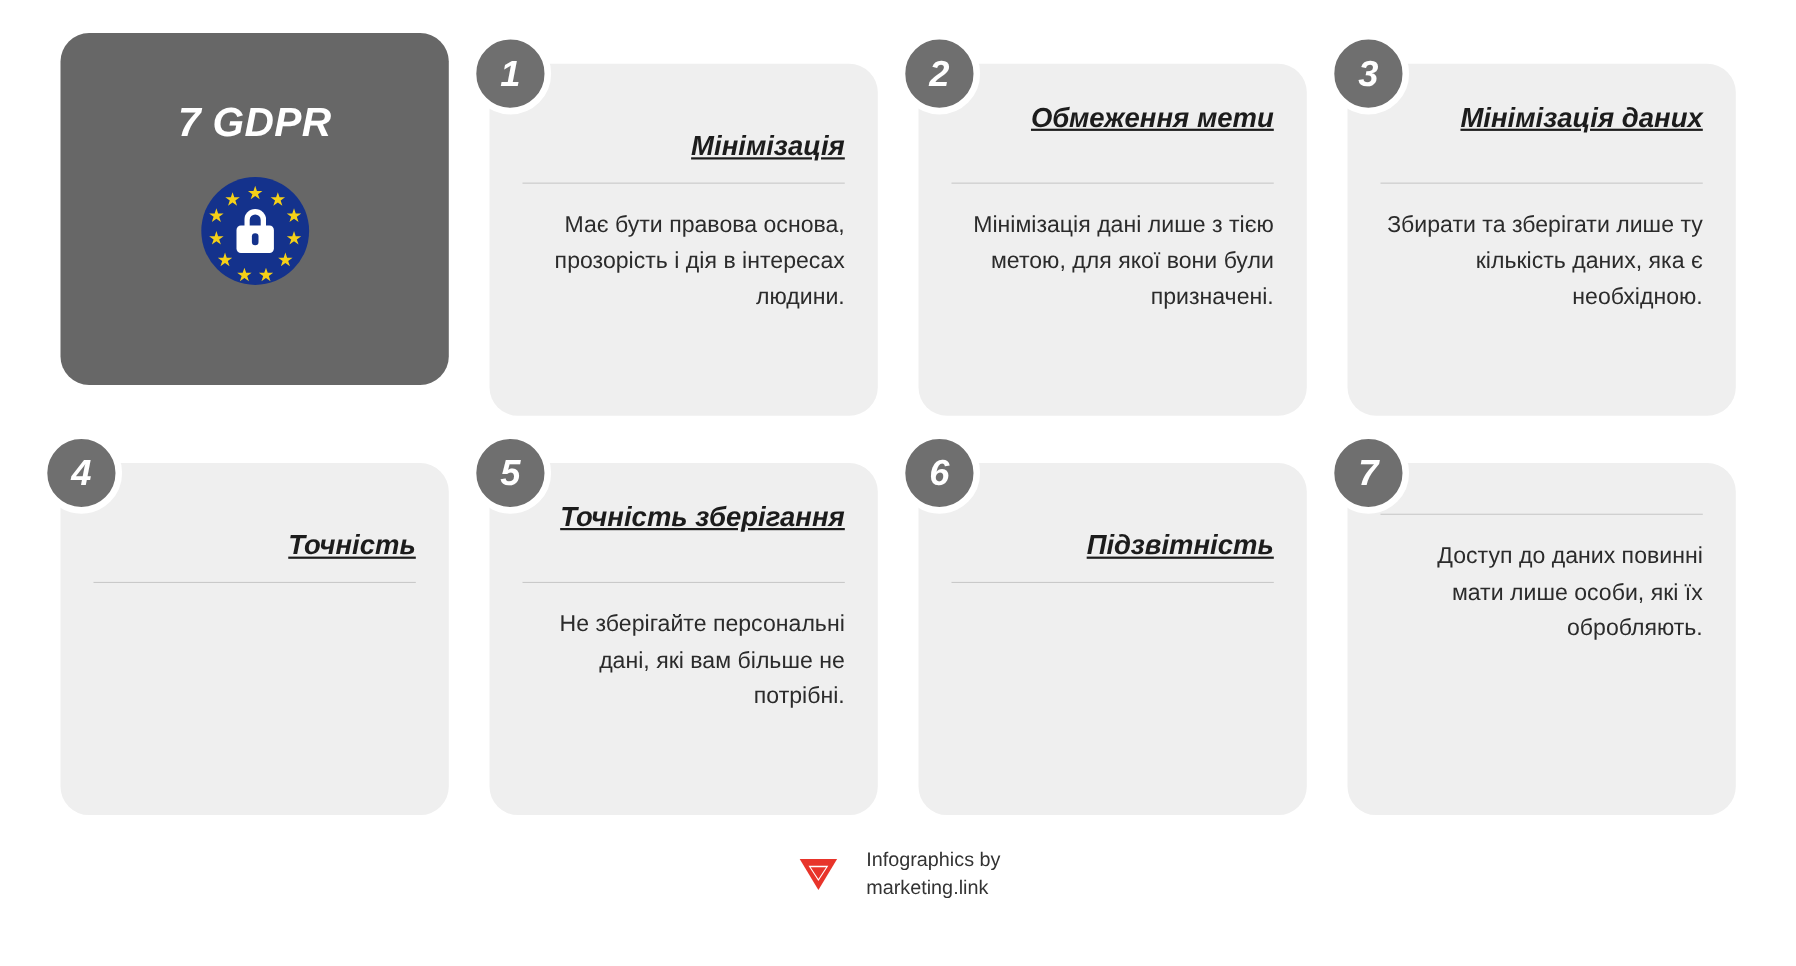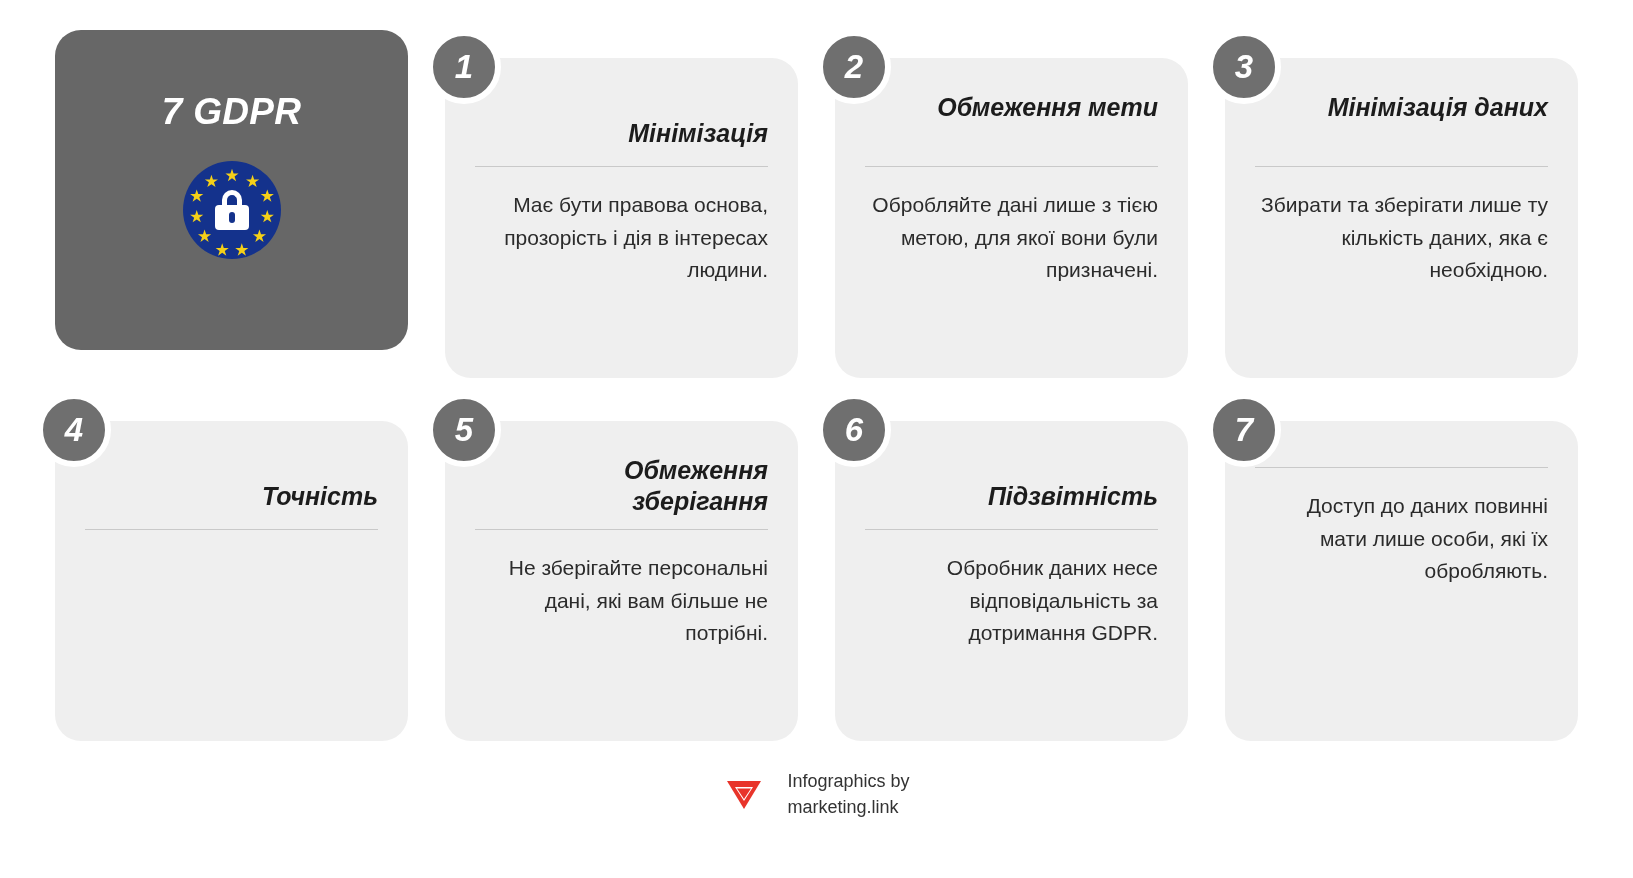--- a/index.html
+++ b/index.html
@@ -135,20 +135,21 @@
 
   .card-title {
     font-size: 25px;
     font-weight: bold;
     font-style: italic;
     color: #1c1c1c;
     text-align: right;
     line-height: 1.22;
     min-height: 62px;
     padding-left: 30px;
+    text-decoration: underline;
   }
 
   .divider {
     height: 1px;
     background: #c9c9c9;
     margin: 12px 0 22px 0;
   }
 
   .card-body {
     font-size: 21px;
@@ -226,21 +227,21 @@
         <div class="divider"></div>
         <div class="card-body">Має бути правова основа, прозорість і дія в інтересах людини.</div>
       </div>
     </div>
 
     <div class="card-wrap">
       <div class="badge">2</div>
       <div class="card">
         <div class="card-title">Обмеження мети</div>
         <div class="divider"></div>
-        <div class="card-body">Обробляйте дані лише з тією метою, для якої вони були призначені.</div>
+        <div class="card-body">Мінімізація дані лише з тією метою, для якої вони були призначені.</div>
       </div>
     </div>
 
     <div class="card-wrap">
       <div class="badge">3</div>
       <div class="card">
         <div class="card-title">Мінімізація даних</div>
         <div class="divider"></div>
         <div class="card-body">Збирати та зберігати лише ту кількість даних, яка є необхідною.</div>
       </div>
@@ -250,32 +251,31 @@
       <div class="badge">4</div>
       <div class="card">
         <div class="card-title one-line">Точність</div>
         <div class="divider"></div>
       </div>
     </div>
 
     <div class="card-wrap">
       <div class="badge">5</div>
       <div class="card">
-        <div class="card-title">Обмеження зберігання</div>
+        <div class="card-title">Точність зберігання</div>
         <div class="divider"></div>
         <div class="card-body">Не зберігайте персональні дані, які вам більше не потрібні.</div>
       </div>
     </div>
 
     <div class="card-wrap">
       <div class="badge">6</div>
       <div class="card">
         <div class="card-title one-line">Підзвітність</div>
         <div class="divider"></div>
-        <div class="card-body">Обробник даних несе відповідальність за дотримання GDPR.</div>
       </div>
     </div>
 
     <div class="card-wrap">
       <div class="badge">7</div>
       <div class="card">
         <div class="divider"></div>
         <div class="card-body">Доступ до даних повинні мати лише особи, які їх обробляють.</div>
       </div>
     </div>

